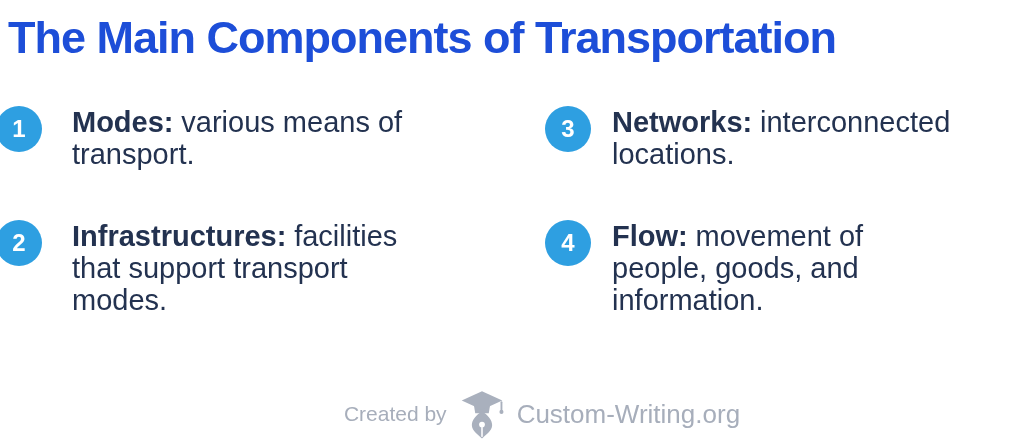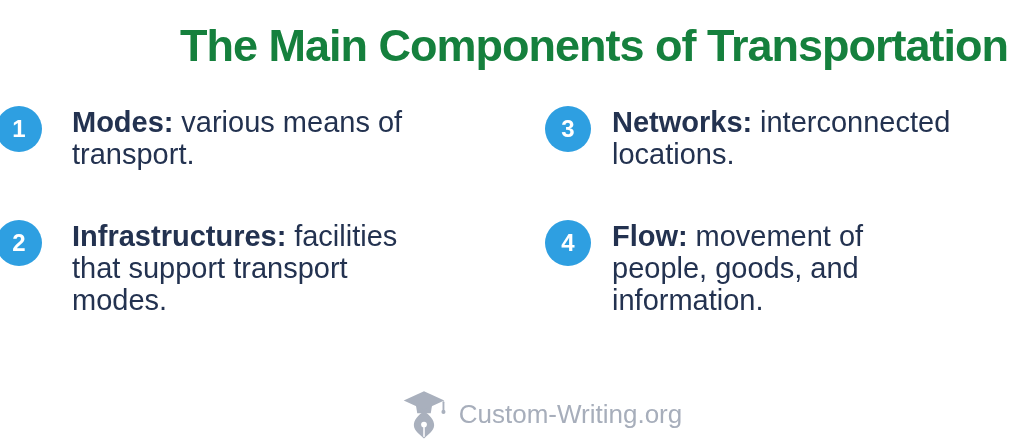--- a/index.html
+++ b/index.html
@@ -6,26 +6,26 @@
   .canvas{
     position:relative;
     width:1024px;height:442px;
     background:#ffffff;
     overflow:hidden;
     font-family:"Liberation Sans", sans-serif;
   }
   .title{
     position:absolute;
     top:4px;left:0;right:0;
-    margin:16px;
-    text-align:right;
+    margin:8px;
+    text-align:left;
     font-size:45px;
     font-weight:bold;
     letter-spacing:-1px;
-    color:#15803d;
+    color:#1d4ed8;
   }
   .item{
     position:absolute;
     width:475px;
   }
   .item.col1{left:0;  padding-left:72px; box-sizing:content-box;}
   .item.col2{left:545px; padding-left:67px; box-sizing:content-box;}
   .item.row1{top:106px;}
   .item.row2{top:220px;}
   .badge{
@@ -105,20 +105,21 @@
   </div>
 
   <div class="item col2 row2">
     <div class="badge">4</div>
     <p class="item-text"><span class="term">Flow:</span><span class="desc">movement of
 people, goods, and
 information.</span></p>
   </div>
 
   <div class="footer">
+    <span class="created-by">Created by</span>
     <span>
       <svg class="logo" width="44" height="52" viewBox="0 0 52 60" xmlns="http://www.w3.org/2000/svg">
         <g fill="#a9b0bd">
           <polygon points="16,17 36,17 34,29 18,29"></polygon>
           <polygon points="26,3 50,14 26,25 2,14"></polygon>
           <rect x="47.9" y="15" width="2.2" height="11" rx="1.1"></rect>
           <circle cx="49" cy="27.5" r="2.4"></circle>
           <path d="M26,27 C33,31 38,37 38,43 C38,50 30,55 26,59 C22,55 14,50 14,43 C14,37 19,31 26,27 Z"></path>
         </g>
         <circle cx="26" cy="42.5" r="3.4" fill="#ffffff"></circle>

